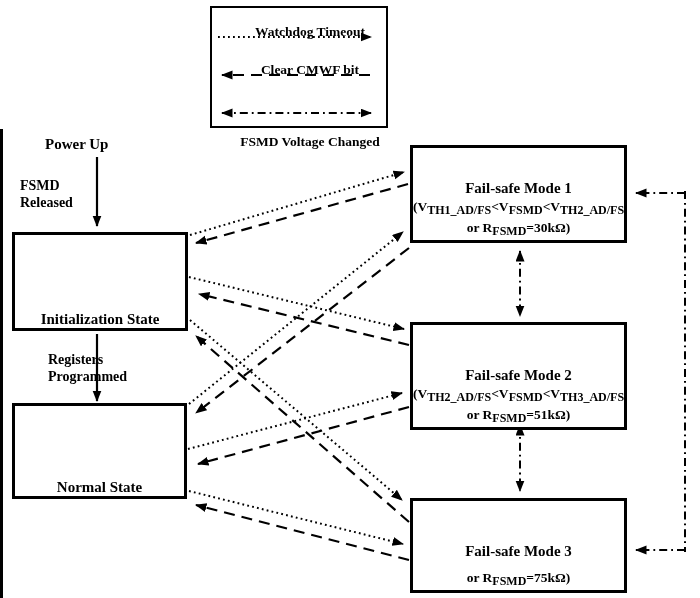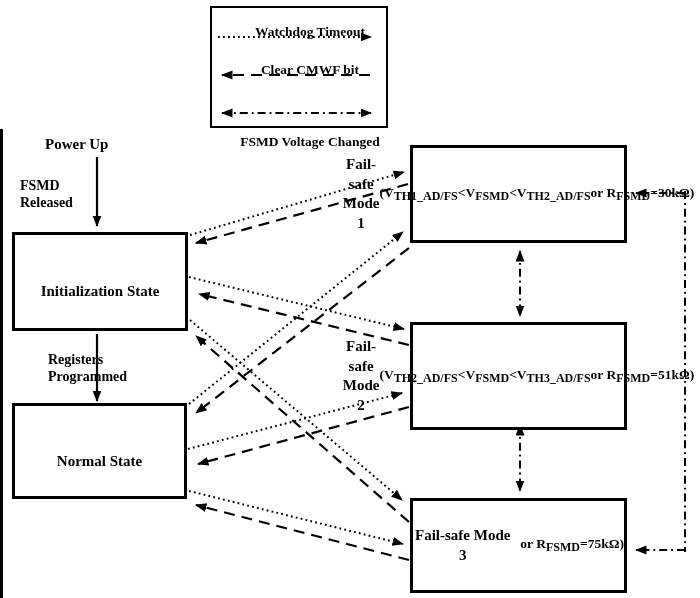--- a/index.html
+++ b/index.html
@@ -4,21 +4,21 @@
 <style>
   html,body{margin:0;padding:0;background:#fff;}
   .stage{
     position:relative;width:700px;height:598px;background:#ffffff;
     font-family:"Liberation Serif", serif;font-weight:bold;color:#000;
     overflow:hidden;
   }
   .layer{position:absolute;left:0;top:0;z-index:1;}
   .box{
     position:absolute;box-sizing:border-box;border:3px solid #000;background:#fff;
-    display:flex;align-items:center;justify-content:center;
+    display:flex;flex-direction:column;align-items:center;justify-content:flex-end;
     text-align:center;z-index:2;
   }
   .state-label{font-size:15px;margin-top:20px;}
   .mode-title{font-size:15px;line-height:1.3;}
   .formula{font-size:13.5px;line-height:1.32;white-space:nowrap;}
   .formula .sub{font-size:12px;vertical-align:-3px;}
   .legend{
     position:absolute;left:210px;top:6px;width:178px;height:122px;
     box-sizing:border-box;border:2px solid #000;z-index:2;background:transparent;
   }

